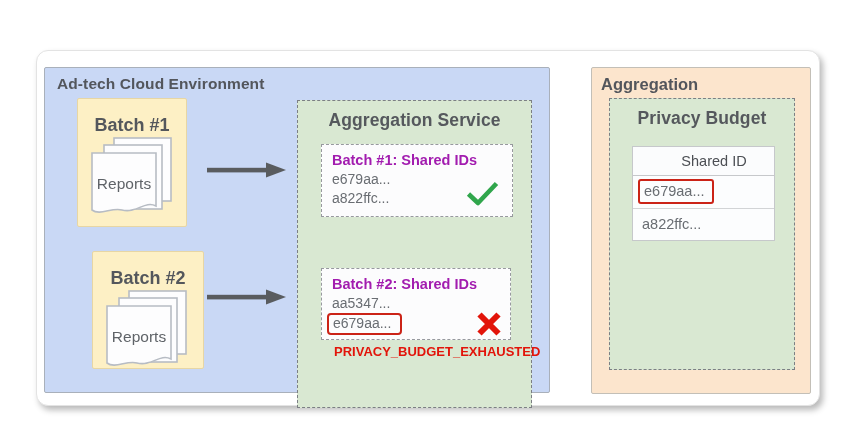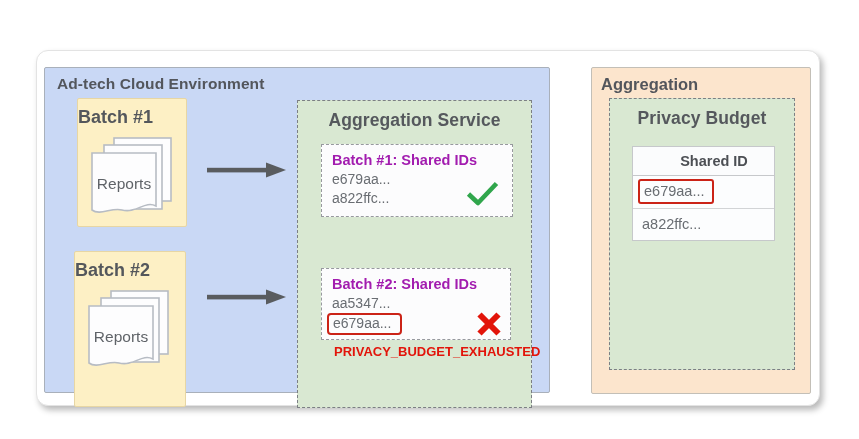--- a/index.html
+++ b/index.html
@@ -46,23 +46,23 @@
     font-size: 16.5px; font-weight: bold; color: #53565c;
     white-space: nowrap;
   }
   .batch-box {
     position: absolute;
     background: #fdf0c5;
     border: 1px solid #e7d6a4;
     border-radius: 2px;
   }
   .batch-1 { left: 32px; top: 30px; width: 110px; height: 129px; }
-  .batch-2 { left: 29px; top: 183px; width: 112px; height: 156px; }
+  .batch-2 { left: 47px; top: 183px; width: 112px; height: 118px; }
   .batch-title {
-    padding-top: 8px; text-align: left;
+    padding-top: 16px; text-align: center;
     font-size: 18px; font-weight: bold; color: #54575c;
     white-space: nowrap;
   }
   .stack-svg { position: absolute; left: 9px; top: 37px; }
   .doc-label { font-size: 15.5px; fill: #5f6368; }
   .arrow { position: absolute; width: 80px; height: 16px; }
   .arrow-1 { left: 162px; top: 94px; }
   .arrow-2 { left: 162px; top: 221px; }
   .green-box {
     position: absolute;
@@ -109,21 +109,21 @@
     white-space: nowrap;
     padding-left: 36px;
   }
   .shared-table {
     position: absolute; left: 22px; top: 47px; width: 143px;
     background: #fcfdfe;
     border: 1px solid #c6c8cb;
   }
   .shared-table-header {
     height: 29px; line-height: 29px; text-align: center;
-    font-size: 14.5px; font-weight: bold; color: #4c4f54;
+    font-size: 14.5px; font-weight: normal; color: #4c4f54;
     border-bottom: 1px solid #c6c8cb;
     background: #fbfcfd;
     padding-left: 21px;
   }
   .shared-table-row {
     height: 32px; line-height: 31px;
     padding-left: 9px;
     font-size: 14.5px; color: #696d72;
     white-space: nowrap;
   }

